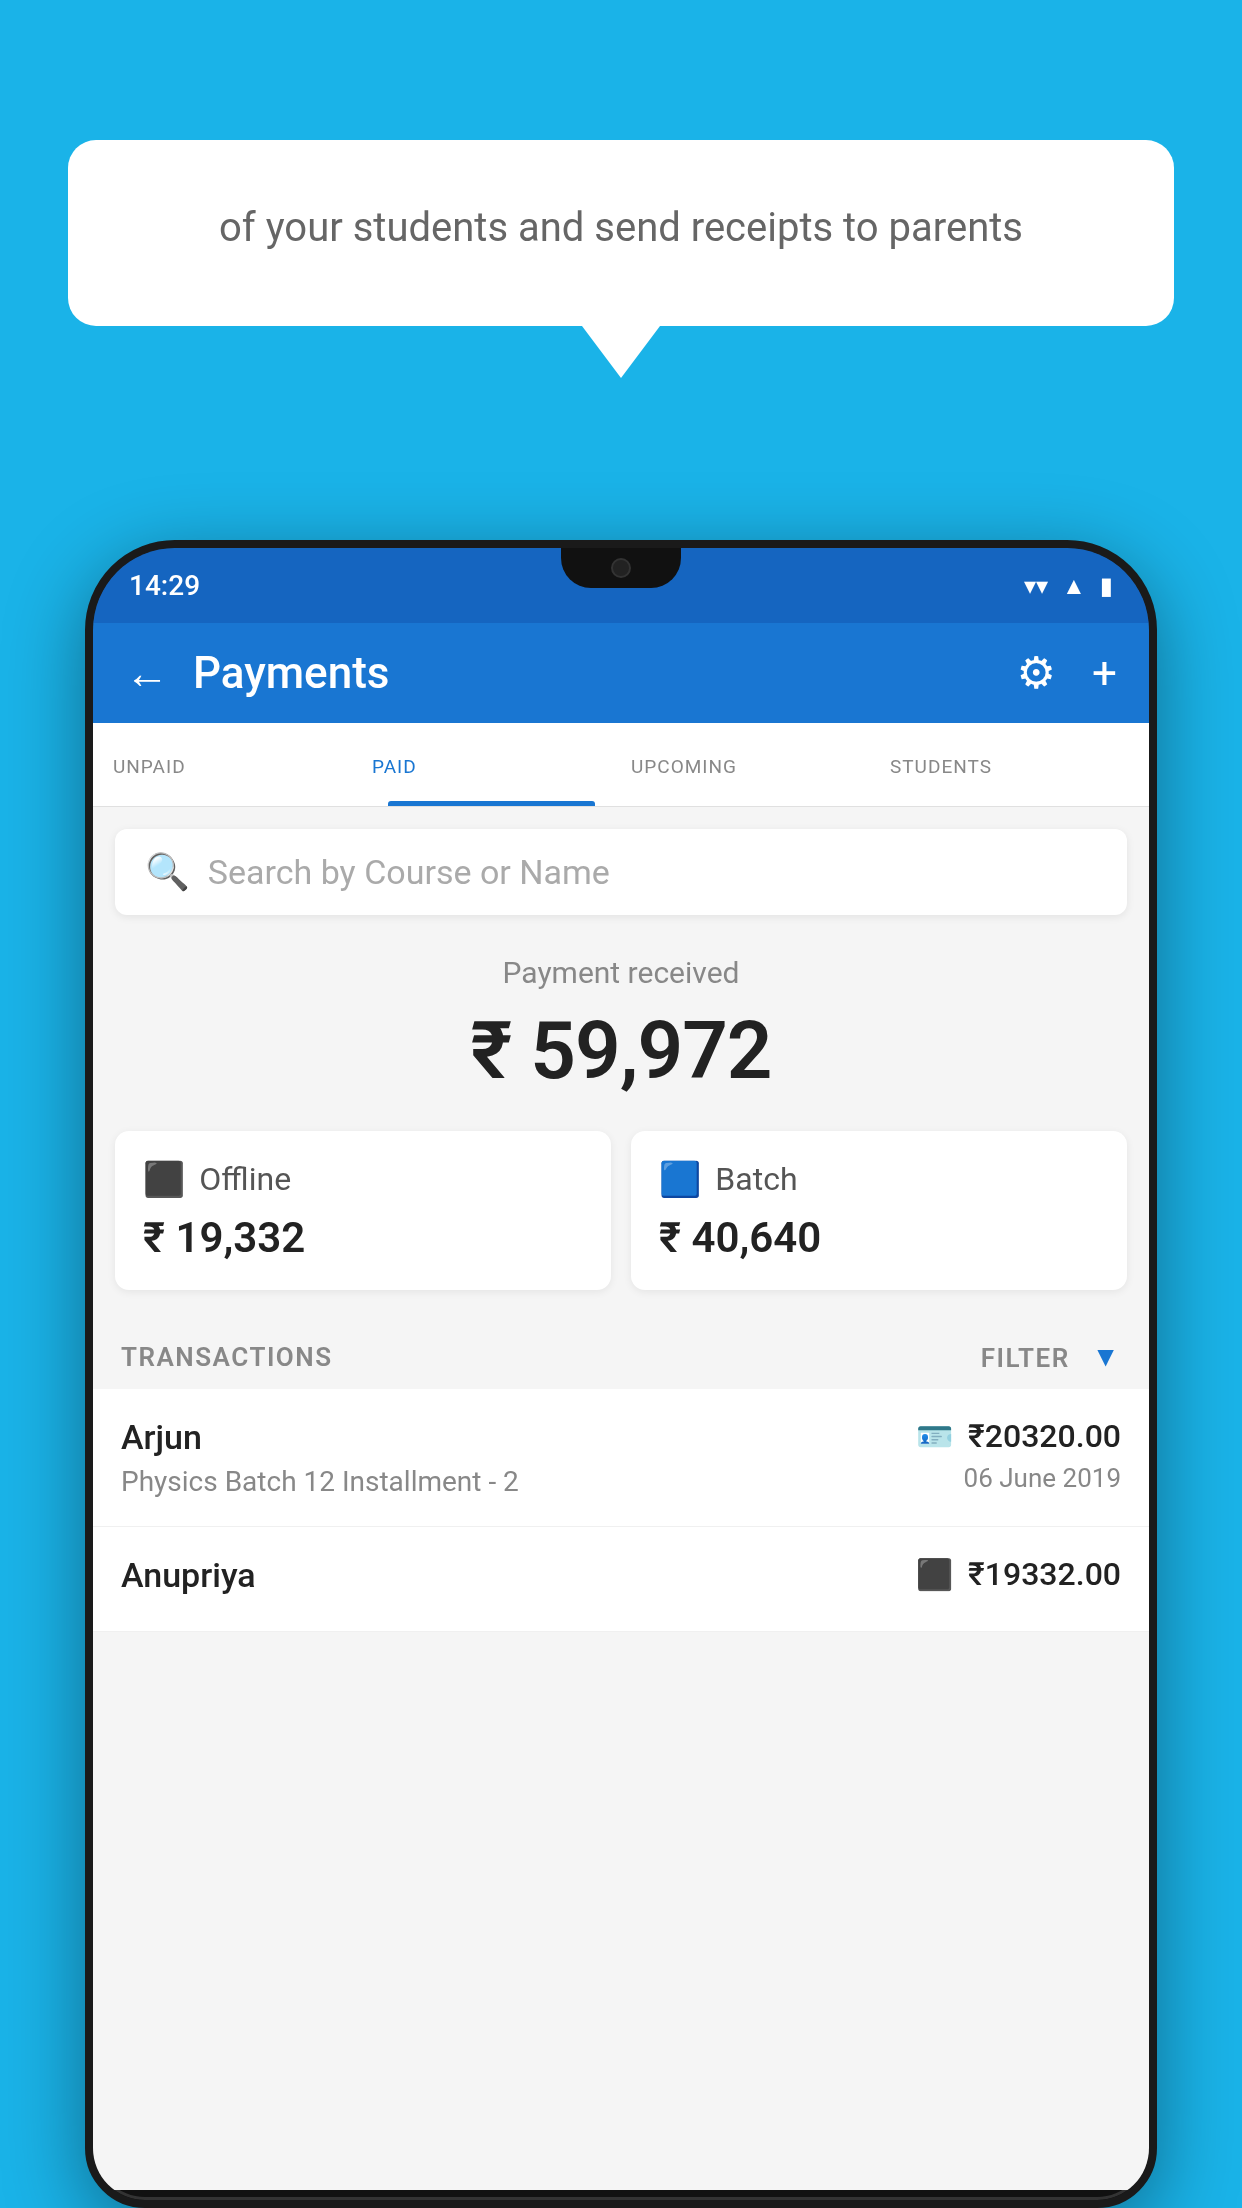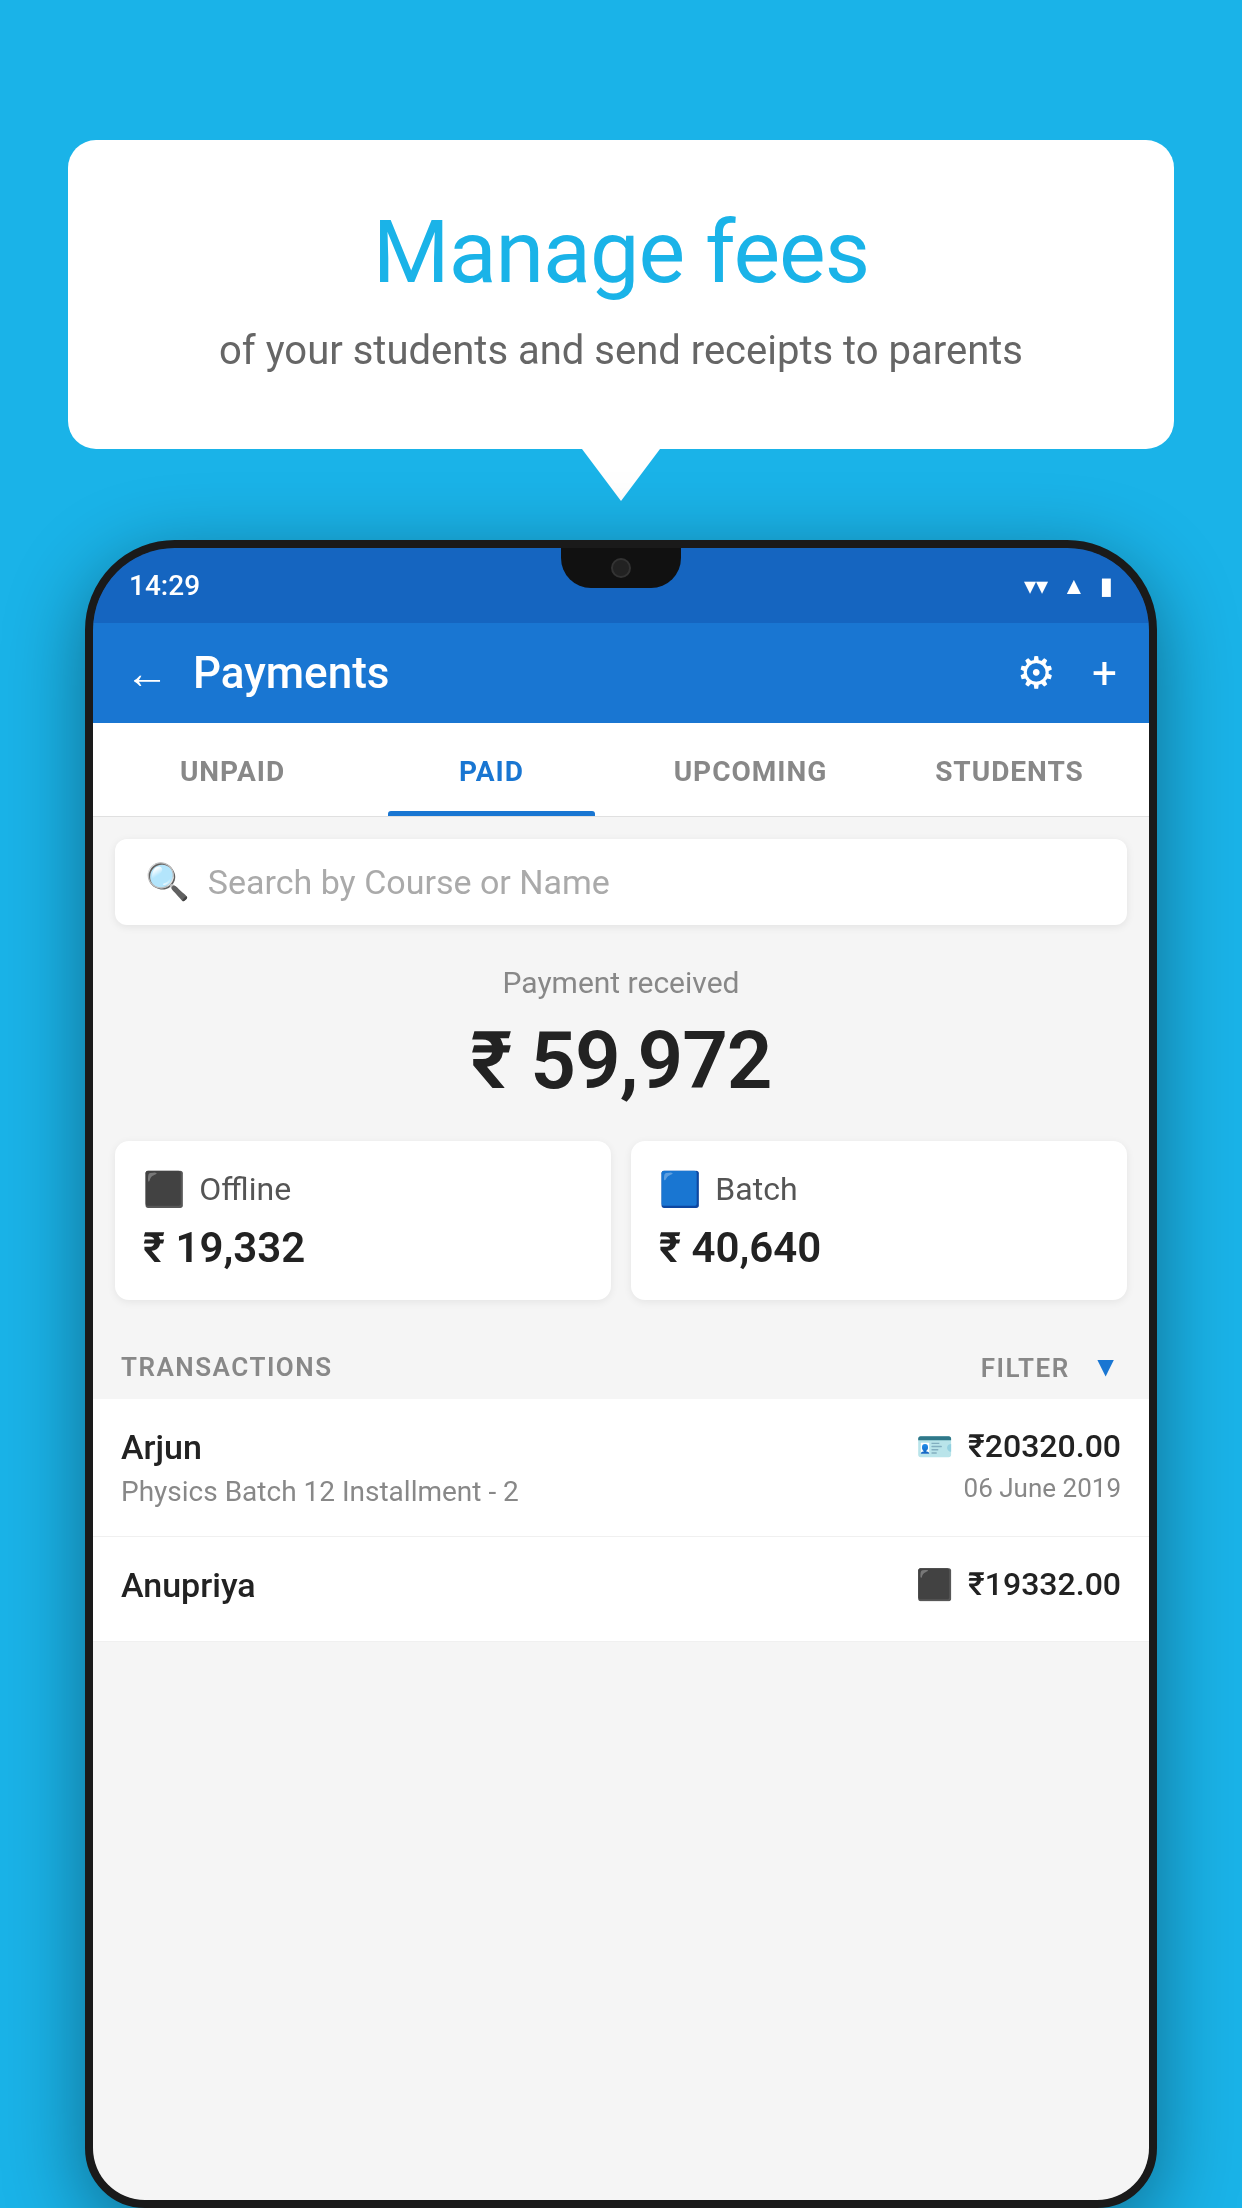--- a/index.html
+++ b/index.html
@@ -143,25 +143,24 @@
 
     
     .tabs {
       background: white;
       display: flex;
       border-bottom: 1px solid #e0e0e0;
       padding: 0 10px;
     }
     .tab {
       flex: 1;
-      text-align: center;
       padding: 32px 10px 28px;
-      font-size: 28px;
-      color: #888;
-      font-weight: 700;
+      font-size: 19px;
+      color: #888;
+      font-weight: 400;
       cursor: pointer;
       letter-spacing: 1px;
       position: relative;
     }
     .tab.active {
       color: #1976d2;
     }
     .tab.active::after {
       content: '';
       position: absolute;
@@ -351,21 +350,20 @@
       width: 10px;
       height: 160px;
       background: #222;
       border-radius: 0 4px 4px 0;
     }
   </style>
 </head>
 <body>
 
 <div class="speech-bubble">
-  <div class="bubble-title">Manage fees</div>
   <div class="bubble-subtitle">of your students and send receipts to parents</div>
 </div>
 
 <div class="phone-frame">
 
   <div class="phone-side-btn-left"></div>
   <div class="phone-side-btn-right1"></div>
   <div class="phone-side-btn-right2"></div>
 
   <div class="phone-top-bar">

